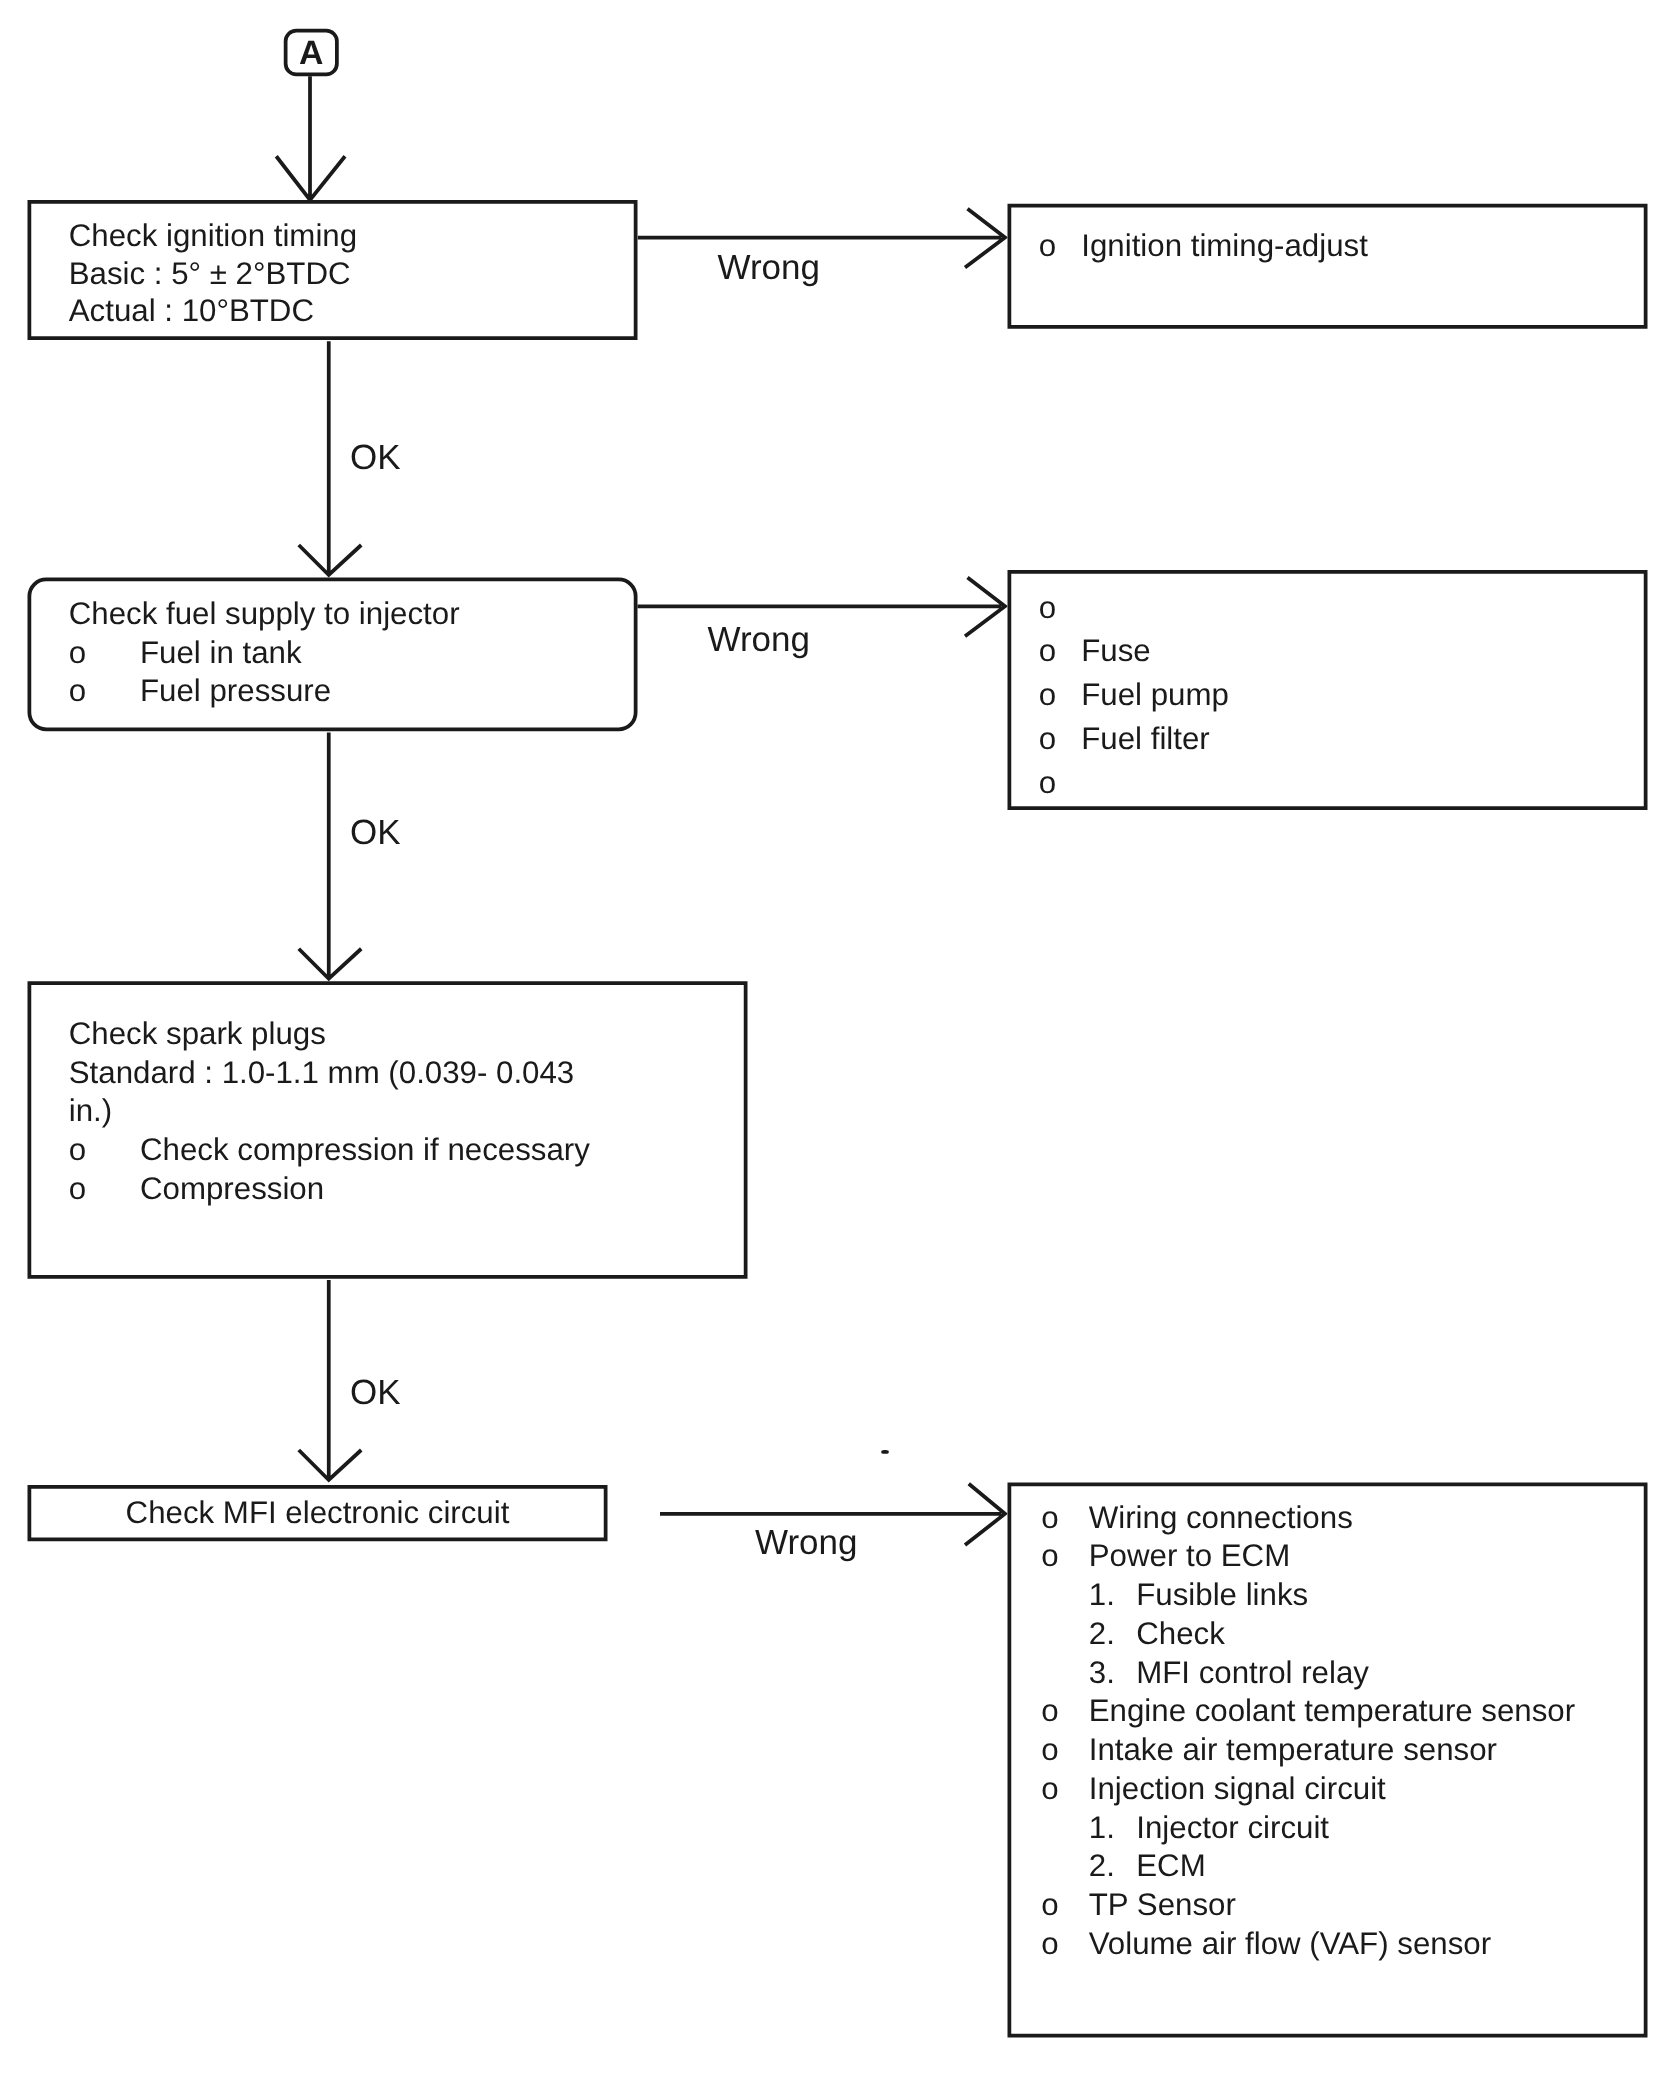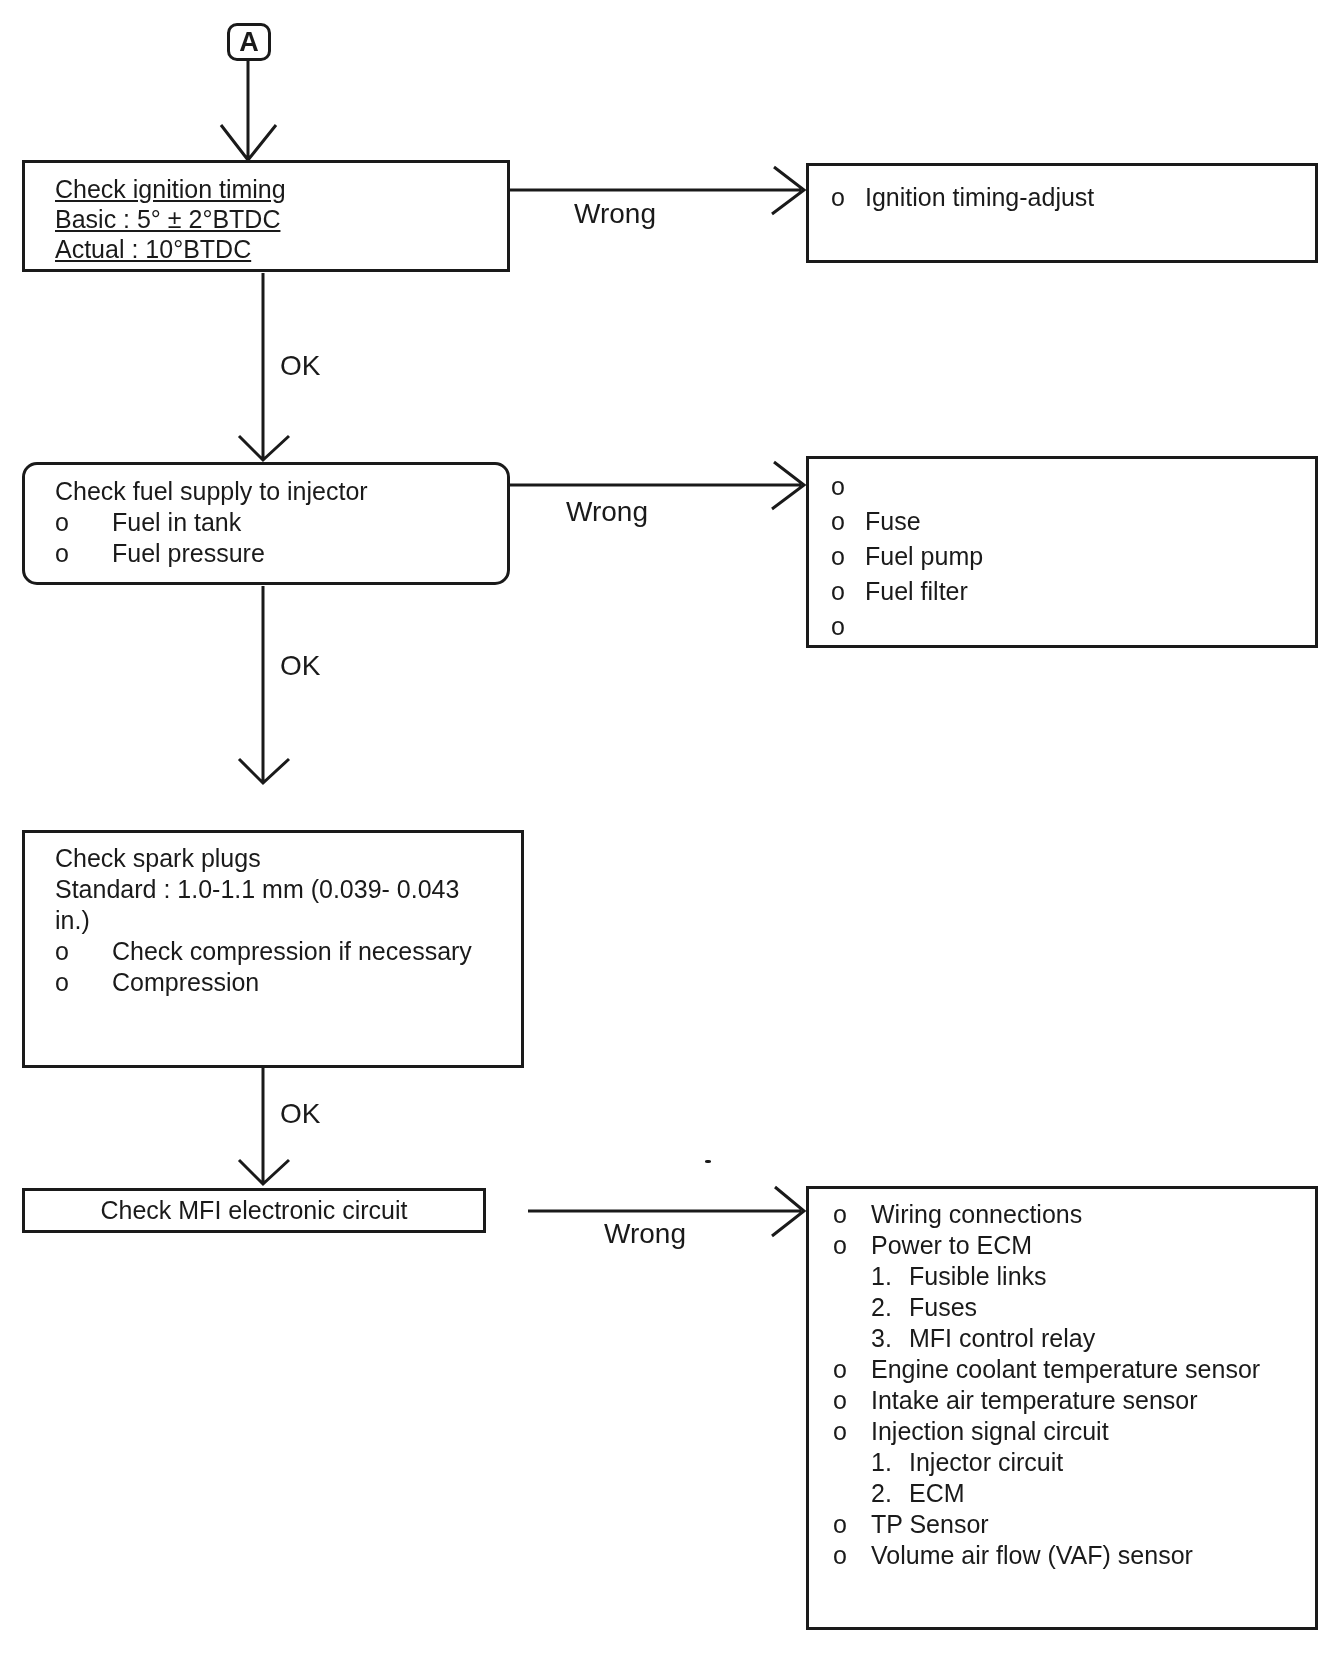--- a/index.html
+++ b/index.html
@@ -25,23 +25,23 @@
     font-size:27px;font-weight:bold;box-sizing:border-box;
   }
 
   .box{
     position:absolute;box-sizing:border-box;
     border:3px solid var(--ink);background:var(--paper);
     font-size:25px;line-height:31px;
   }
   .ln{white-space:nowrap;}
 
-  #box-l1{left:22px;top:160px;width:488px;height:112px;padding:11px 8px 0 30px;line-height:30px;text-decoration:underline;}
+  #box-l1{left:22px;top:160px;width:488px;height:112px;padding:11px 8px 0 30px;line-height:30px;}
   #box-l2{left:22px;top:462px;width:488px;height:123px;padding:11px 8px 0 30px;border-radius:15px;}
-  #box-l3{left:22px;top:830px;width:502px;height:238px;padding:10px 8px 0 30px;}
+  #box-l3{left:22px;top:785px;width:576px;height:238px;padding:24px 8px 0 30px;}
   #box-l4{left:22px;top:1188px;width:464px;height:45px;text-align:center;line-height:38px;}
 
   #box-r1{left:806px;top:163px;width:512px;height:100px;padding:16px 8px 0 22px;}
   #box-r2{left:806px;top:456px;width:512px;height:192px;padding:10px 8px 0 22px;line-height:35px;}
   #box-r3{left:806px;top:1186px;width:512px;height:444px;padding:10px 6px 0 24px;line-height:31px;}
 
   .row{display:flex;}
   .blt-wide{width:57px;flex:none;}   
   .blt-tight{width:34px;flex:none;}  
   .r3row .blt{width:38px;flex:none;}
@@ -148,21 +148,21 @@
     <div class="row r3row ind0">
       <span class="blt">o</span>
       <span class="ln">Power to ECM</span>
     </div>
     <div class="row r3row ind1">
       <span class="blt">1.</span>
       <span class="ln">Fusible links</span>
     </div>
     <div class="row r3row ind1">
       <span class="blt">2.</span>
-      <span class="ln">Fuses</span>
+      <span class="ln">Check</span>
     </div>
     <div class="row r3row ind1">
       <span class="blt">3.</span>
       <span class="ln">MFI control relay</span>
     </div>
     <div class="row r3row ind0">
       <span class="blt">o</span>
       <span class="ln">Engine coolant temperature sensor</span>
     </div>
     <div class="row r3row ind0">

